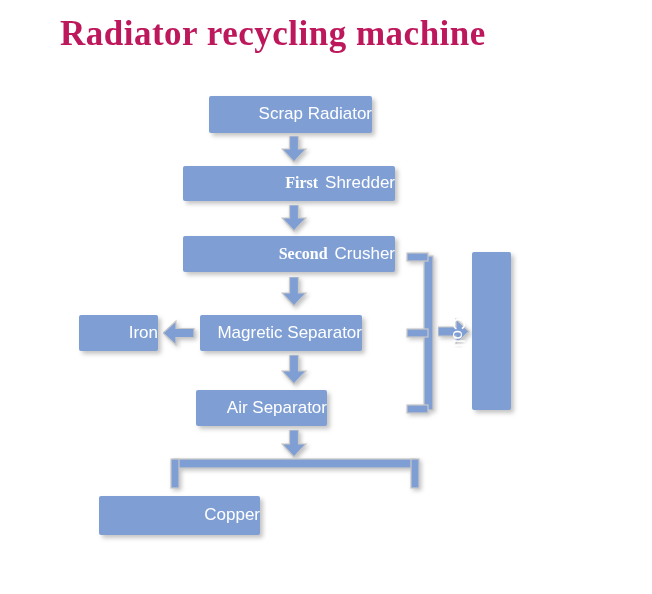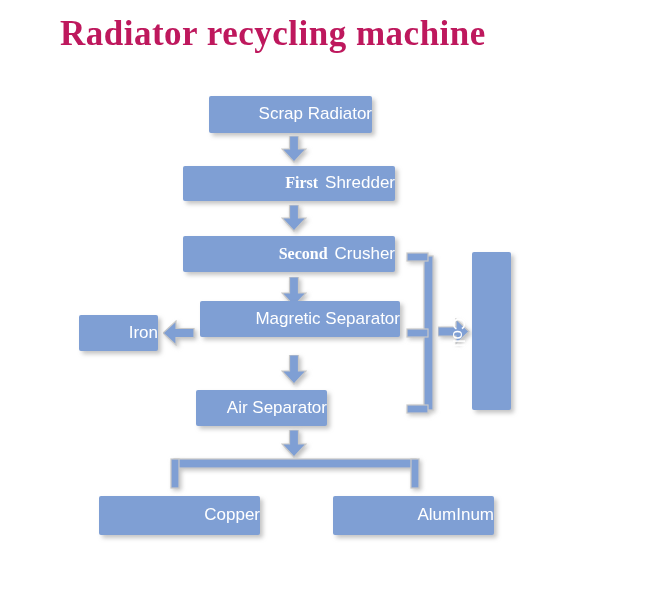--- a/index.html
+++ b/index.html
@@ -121,21 +121,21 @@
       <span class="serif-word">Second</span><span class="sans-word">Crusher</span>
     </span>
   </div>
 
   <div class="arrow" style="left:281px; top:277px;">
     <svg width="26" height="30" viewBox="0 0 26 30">
       <polygon points="8.5,0 17.5,0 17.5,16 25,16 13,29 1,16 8.5,16" fill="#7F9FD4" stroke="#C8C8C8" stroke-width="1.2"></polygon>
     </svg>
   </div>
 
-  <div class="node" style="left:200px; top:301px; width:200px; height:36px;padding-left:32px;">
+  <div class="node" style="left:200px; top:315px; width:162px; height:36px;padding-left:32px;">
     <span class="lbl">Magretic Separator</span>
   </div>
 
   <div class="arrow" style="left:163px; top:320px;">
     <svg width="32" height="26" viewBox="0 0 32 26">
       <polygon points="0,13 13,1 13,8.5 31,8.5 31,17.5 13,17.5 13,25" fill="#7F9FD4" stroke="#C8C8C8" stroke-width="1.2"></polygon>
     </svg>
   </div>
 
   <div class="node" style="left:79px; top:315px; width:79px; height:36px;">
@@ -189,17 +189,14 @@
       <rect x="1" y="1" width="8" height="29" fill="#7F9FD4" stroke="#C8C8C8" stroke-width="1.2"></rect>
 
       <rect x="241" y="1" width="8" height="29" fill="#7F9FD4" stroke="#C8C8C8" stroke-width="1.2"></rect>
     </svg>
   </div>
 
   <div class="node" style="left:99px; top:496px; width:161px; height:39px;padding-left:24px;">
     <span class="lbl">Copper</span>
   </div>
 
-  <div class="node" style="left:333px; top:496px; width:161px; height:39px;">
-    <span class="lbl">AlumInum</span>
-  </div>
 
 </div>
 
 </body></html>

